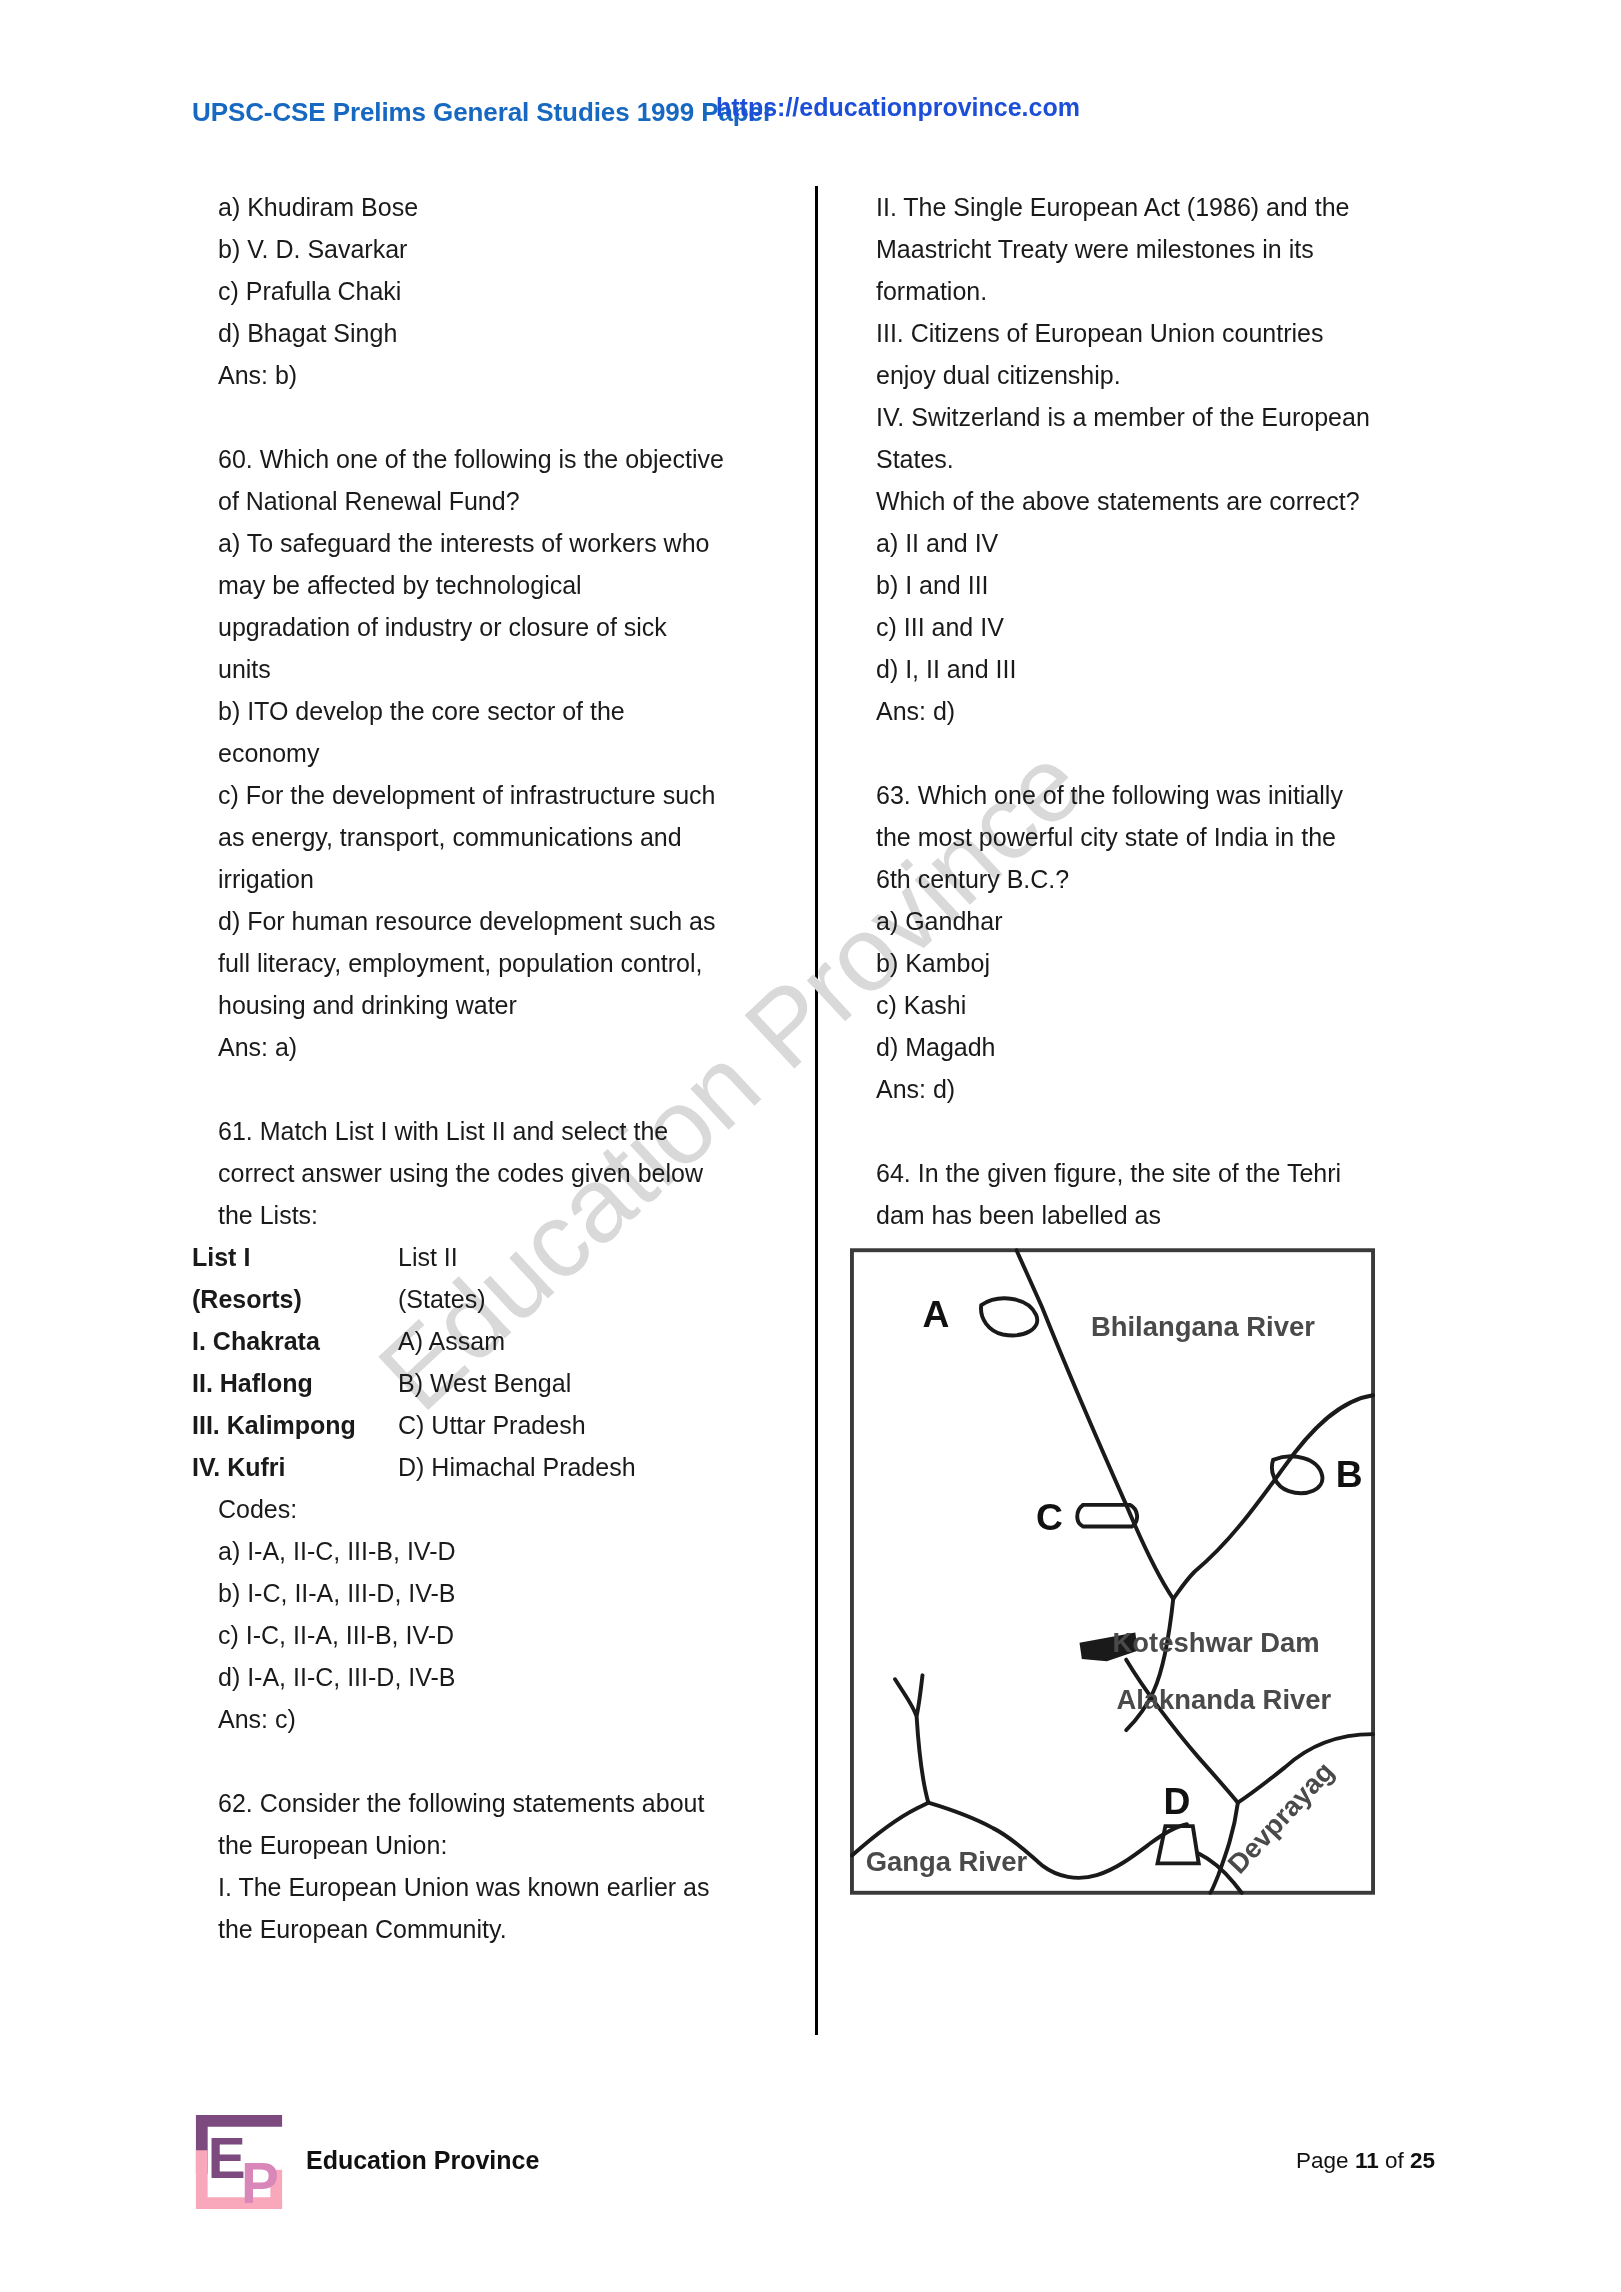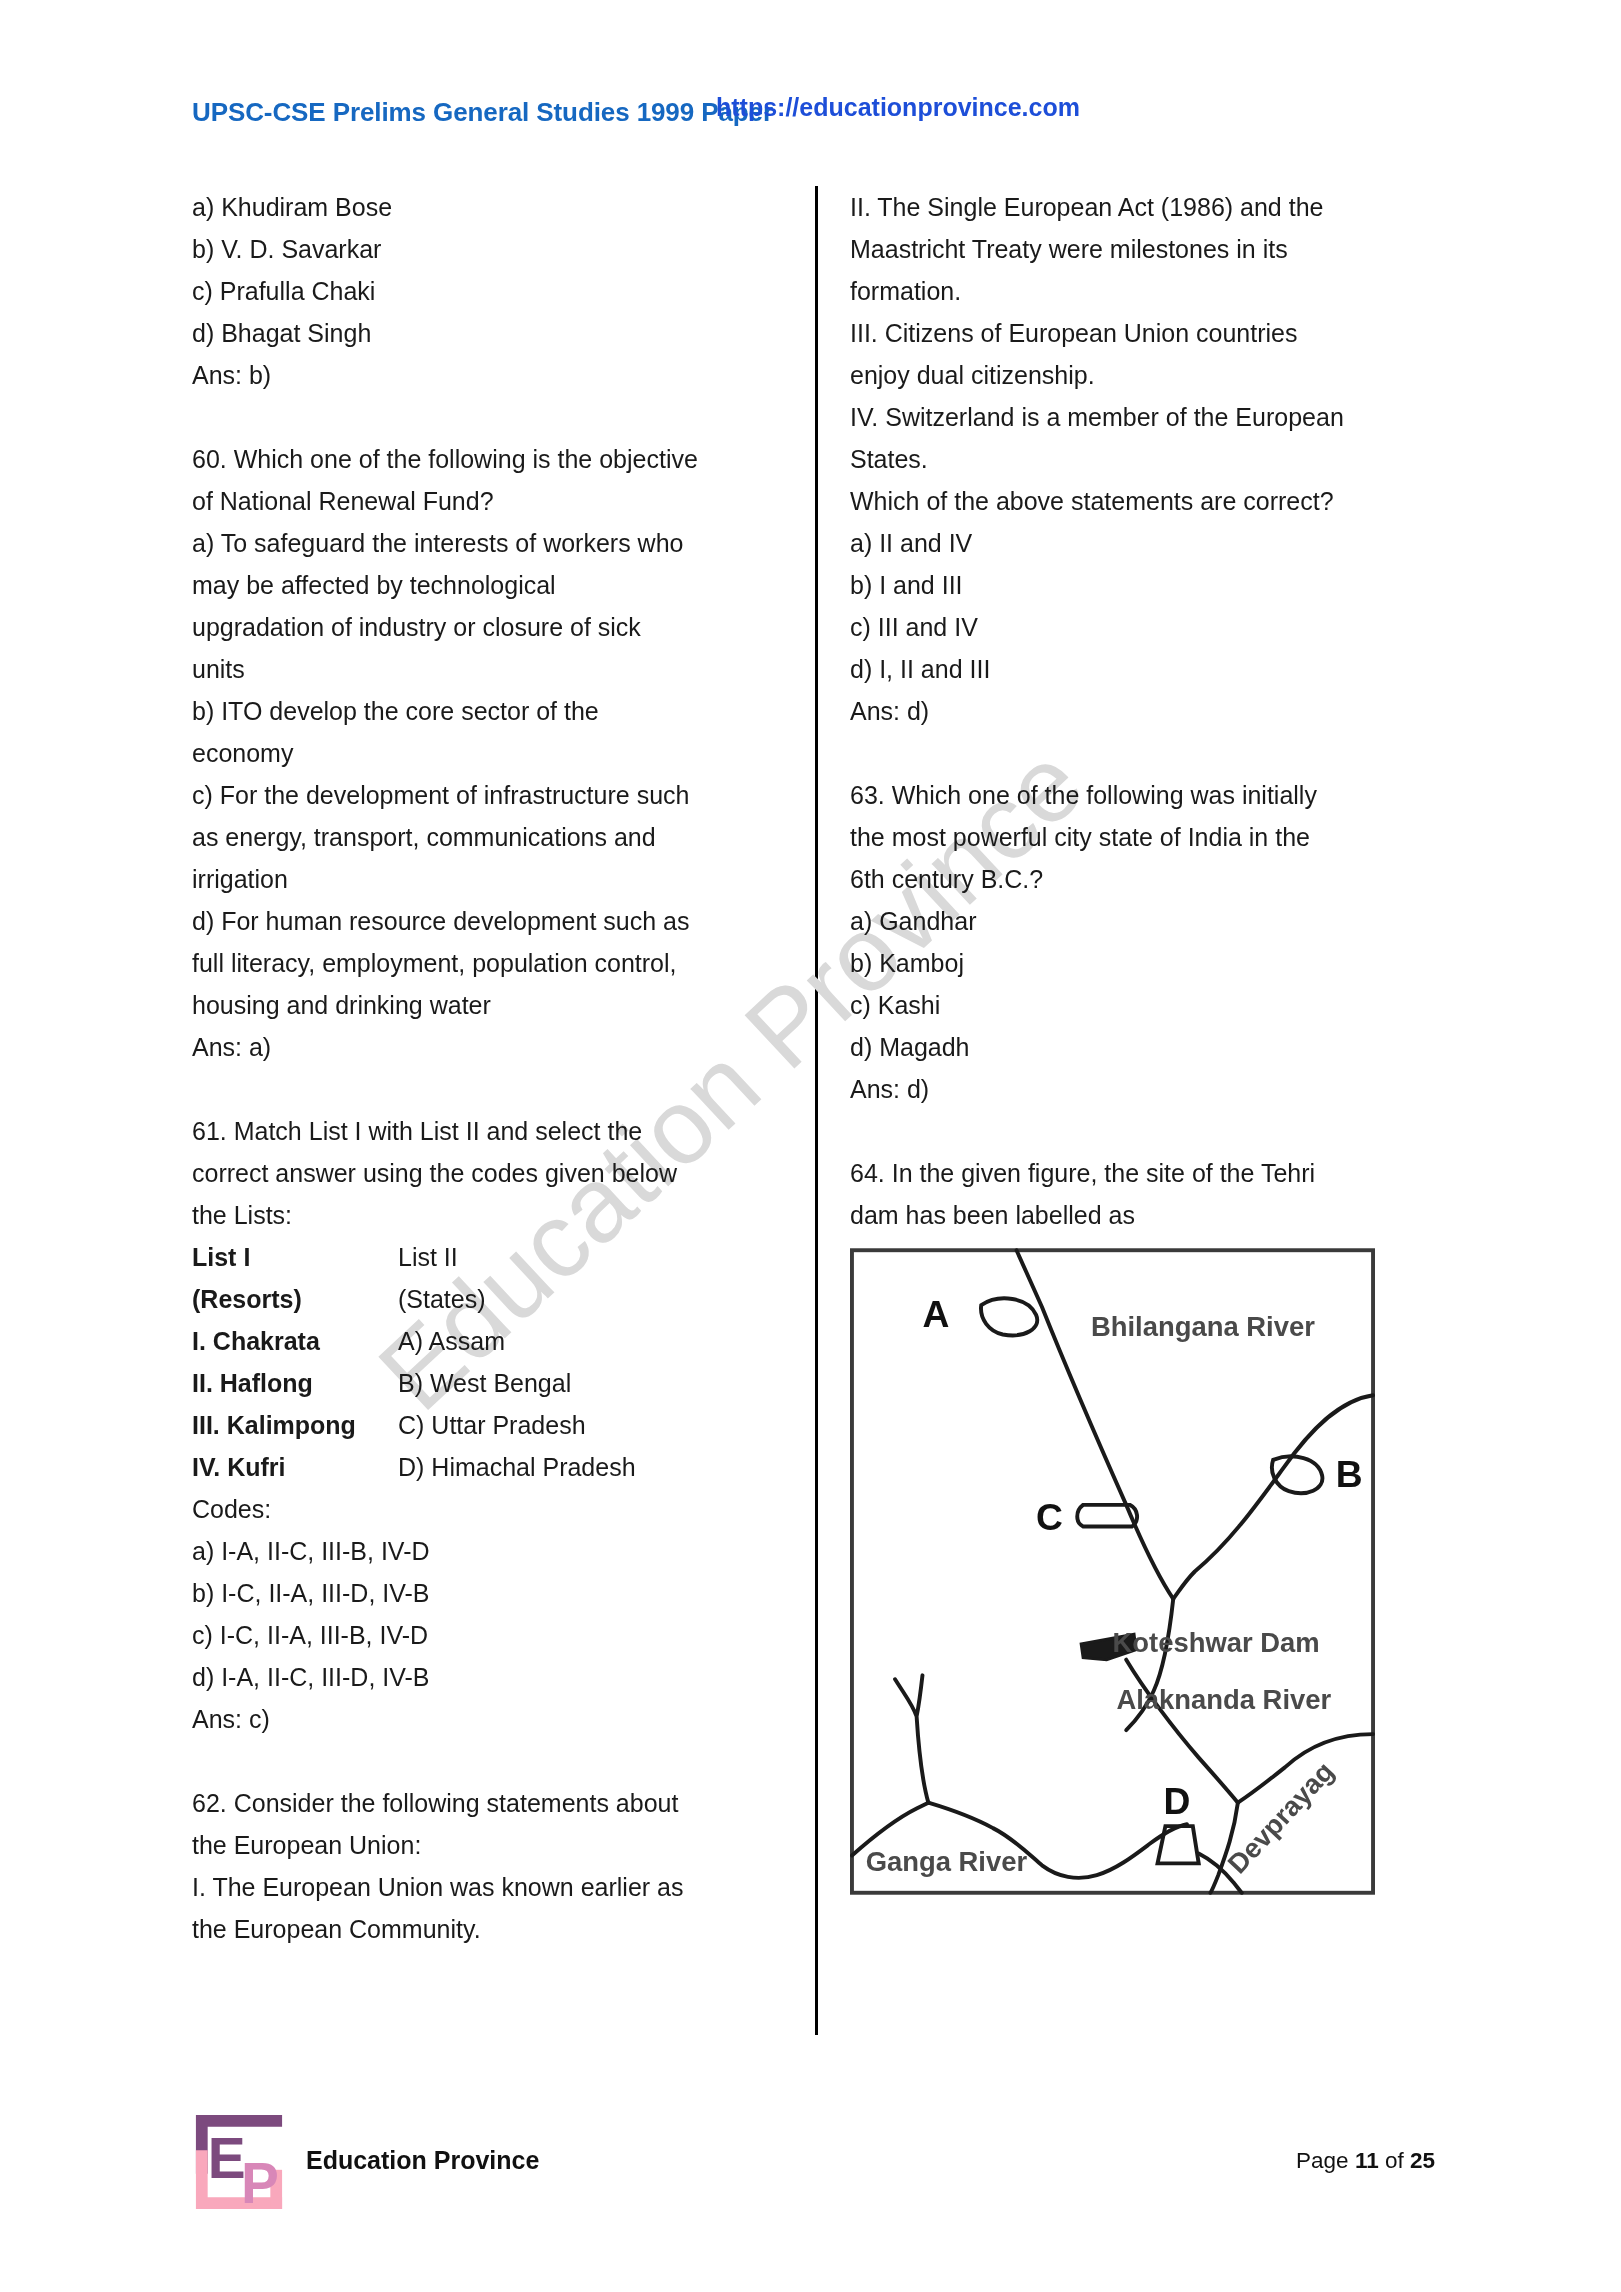--- a/index.html
+++ b/index.html
@@ -86,20 +86,21 @@
     z-index: 10;
   }
   .col-left  { left: 192px;  width: 588px; }
   .col-right { left: 850px;  width: 588px; }
 
   .line {
     font-size: 25px;
     line-height: 42px;
     color: #1a1a1a;
     white-space: pre;
+    margin-left: 26px;
   }
   .blank { height: 42px; }
 
   
   .listrow {
     font-size: 25px;
     line-height: 42px;
     color: #1a1a1a;
     display: flex;
   }

